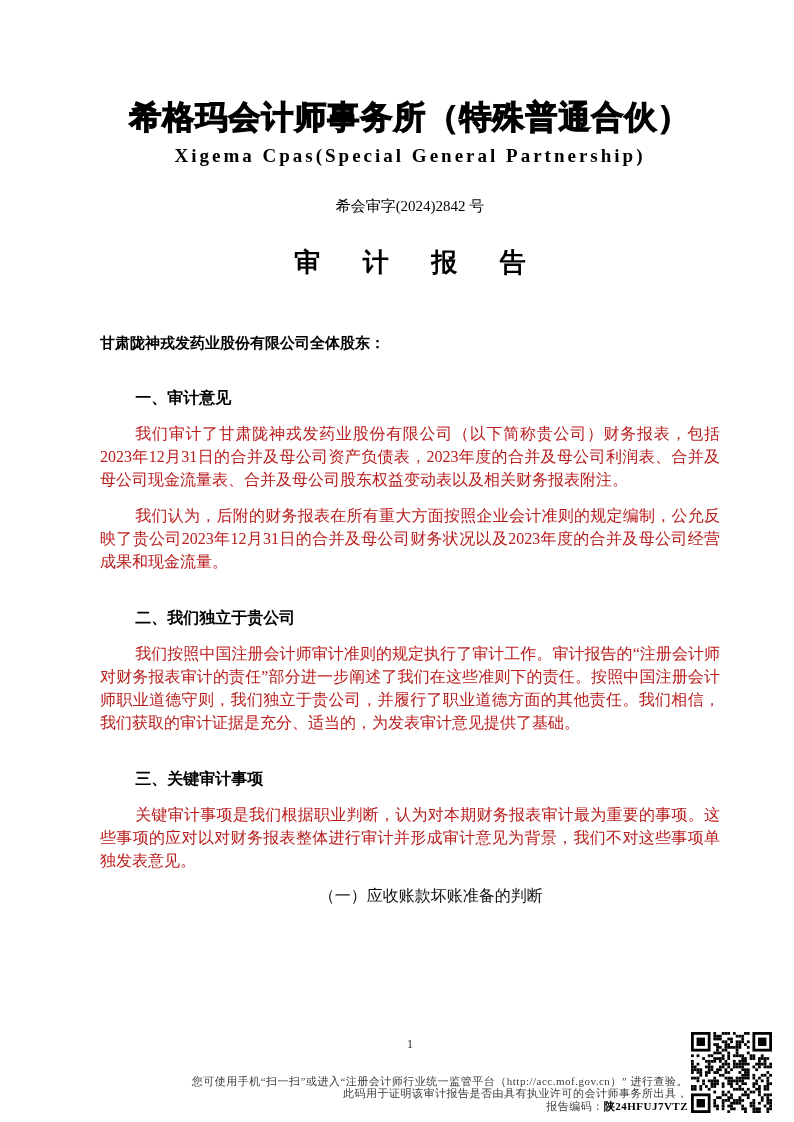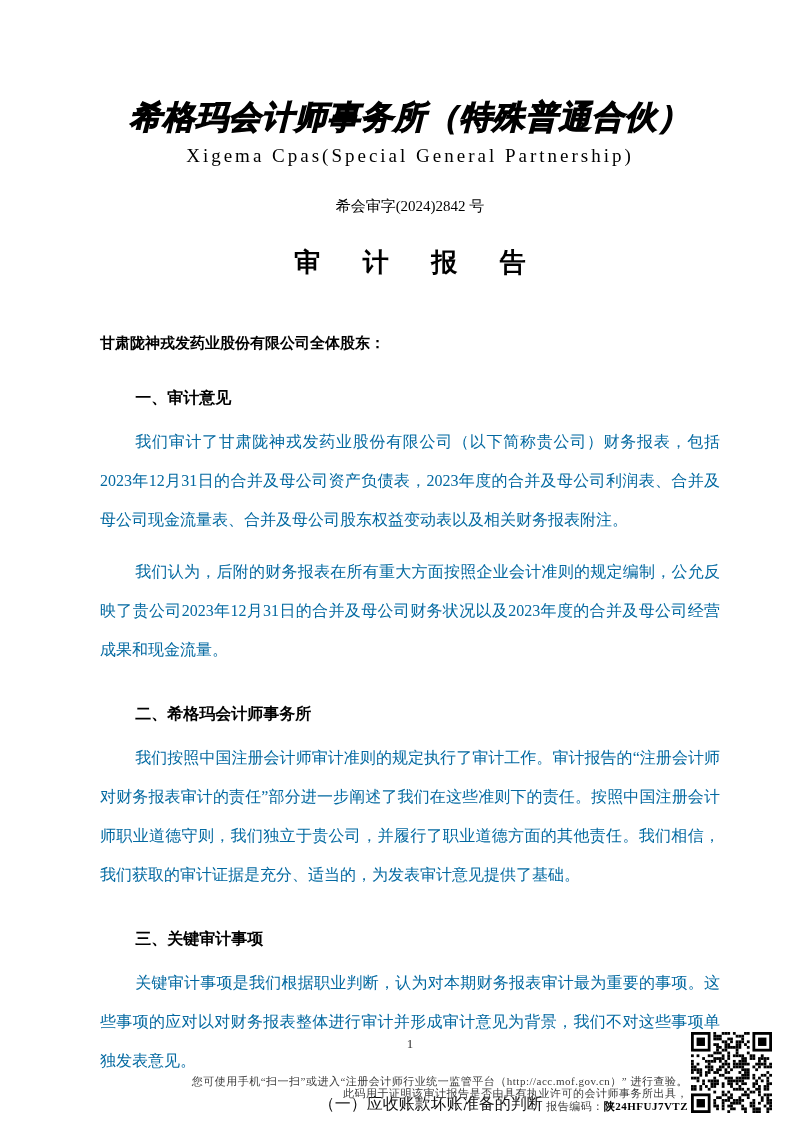--- a/index.html
+++ b/index.html
@@ -25,27 +25,26 @@
   .firm-name-cn {
     margin-top: 96px;
     text-align: center;
     font-family: "Liberation Sans", "DejaVu Sans", sans-serif;
     font-size: 32px;
     font-weight: 900;
     letter-spacing: 1px;
     color: #000000;
     -webkit-text-stroke: 1.2px #000000;
     white-space: nowrap;
-    font-style: italic;
   }
   .firm-name-en {
     margin-top: 5px;
     text-align: center;
     font-size: 19px;
-    font-weight: 400;
+    font-weight: 700;
     letter-spacing: 3px;
     color: #000000;
   }
   .reference-no {
     margin-top: 30px;
     text-align: center;
     font-size: 15px;
     color: #000000;
   }
   .report-title {
@@ -70,24 +69,24 @@
     font-family: "Liberation Sans", "DejaVu Sans", sans-serif;
     font-size: 16px;
     font-weight: bold;
     text-indent: 2.2em;
     color: #000000;
   }
   .body-para {
     margin: 0;
     padding-top: 13px;
     font-size: 16px;
-    line-height: 39px;
+    line-height: 23px;
     text-align: justify;
     text-indent: 2.2em;
-    color: #0369a1;
+    color: #b91c1c;
   }
   .sub-heading {
     margin: 0;
     padding-top: 6px;
     font-size: 16px;
     line-height: 35px;
     text-indent: 2.6em;
     color: #111111;
     text-align: center;
   }
@@ -139,21 +138,21 @@
     <div class="report-title">审 计 报 告</div>
 
     <div class="salutation">甘肃陇神戎发药业股份有限公司全体股东：</div>
 
     <div class="section-heading">一、审计意见</div>
 
     <p class="body-para">我们审计了甘肃陇神戎发药业股份有限公司（以下简称贵公司）财务报表，包括2023年12月31日的合并及母公司资产负债表，2023年度的合并及母公司利润表、合并及母公司现金流量表、合并及母公司股东权益变动表以及相关财务报表附注。</p>
 
     <p class="body-para">我们认为，后附的财务报表在所有重大方面按照企业会计准则的规定编制，公允反映了贵公司2023年12月31日的合并及母公司财务状况以及2023年度的合并及母公司经营成果和现金流量。</p>
 
-    <div class="section-heading">二、希格玛会计师事务所</div>
+    <div class="section-heading">二、我们独立于贵公司</div>
 
     <p class="body-para">我们按照中国注册会计师审计准则的规定执行了审计工作。审计报告的“注册会计师对财务报表审计的责任”部分进一步阐述了我们在这些准则下的责任。按照中国注册会计师职业道德守则，我们独立于贵公司，并履行了职业道德方面的其他责任。我们相信，我们获取的审计证据是充分、适当的，为发表审计意见提供了基础。</p>
 
     <div class="section-heading">三、关键审计事项</div>
 
     <p class="body-para">关键审计事项是我们根据职业判断，认为对本期财务报表审计最为重要的事项。这些事项的应对以对财务报表整体进行审计并形成审计意见为背景，我们不对这些事项单独发表意见。</p>
 
     <p class="sub-heading">（一）应收账款坏账准备的判断</p>
 
   </div>

